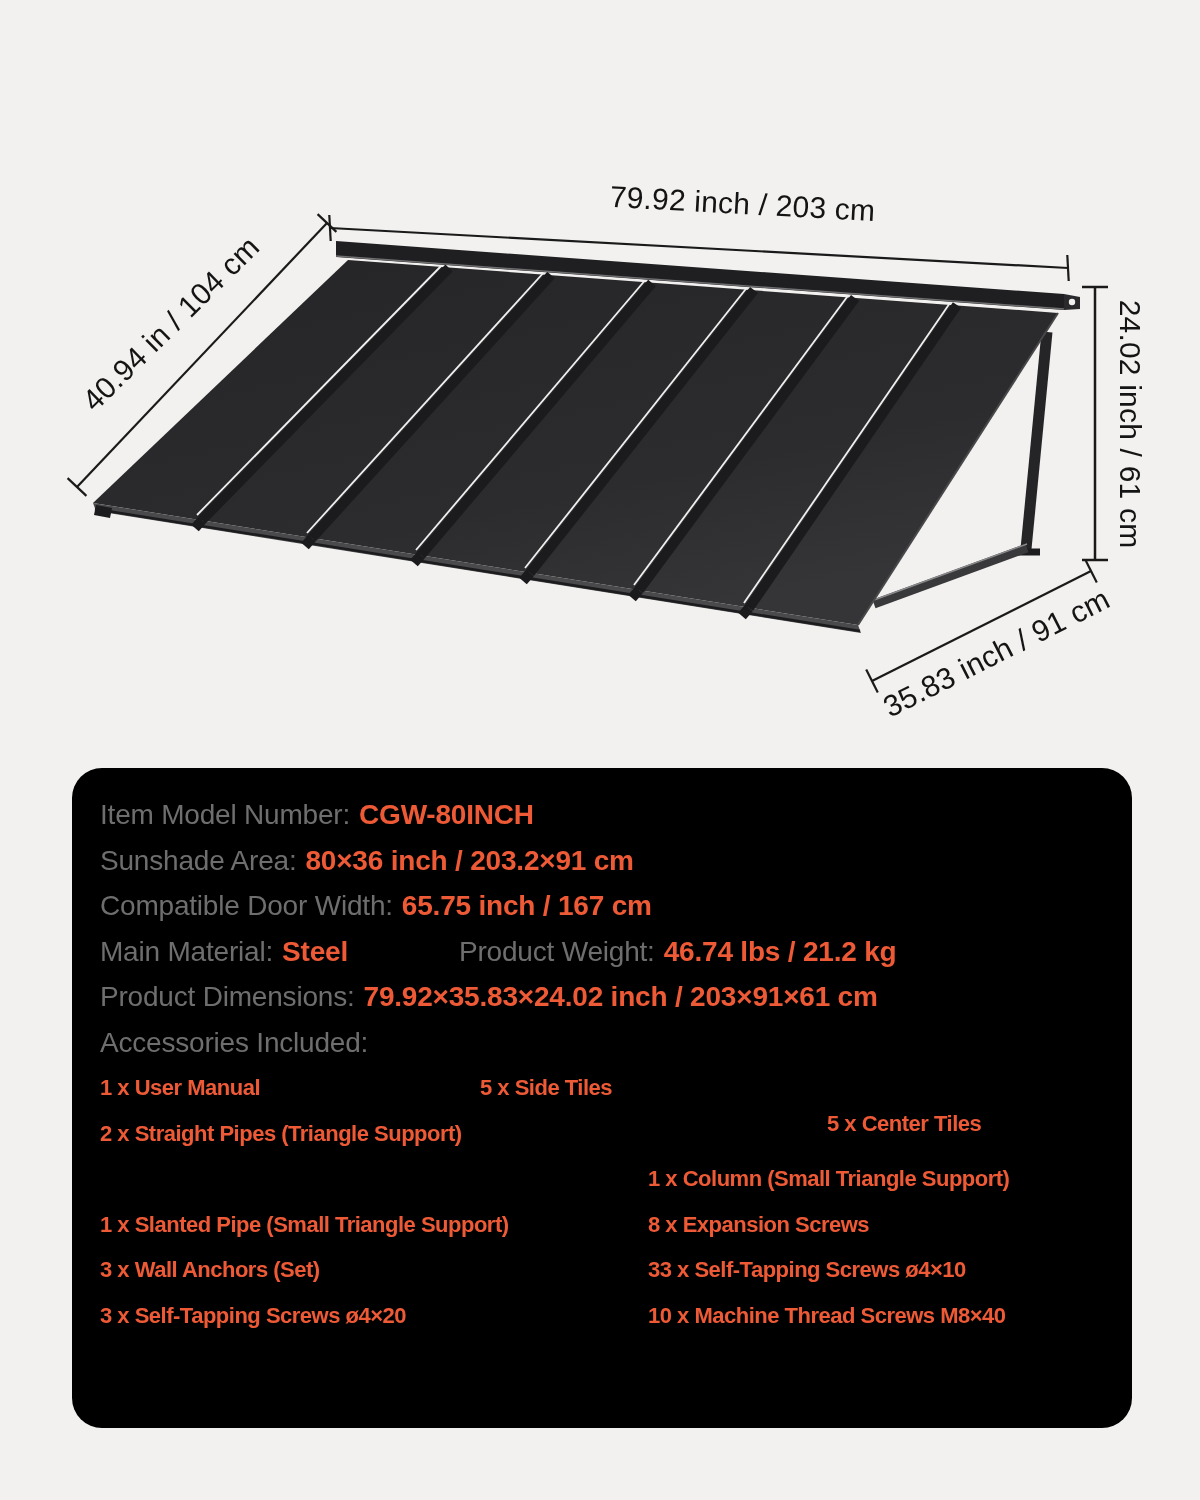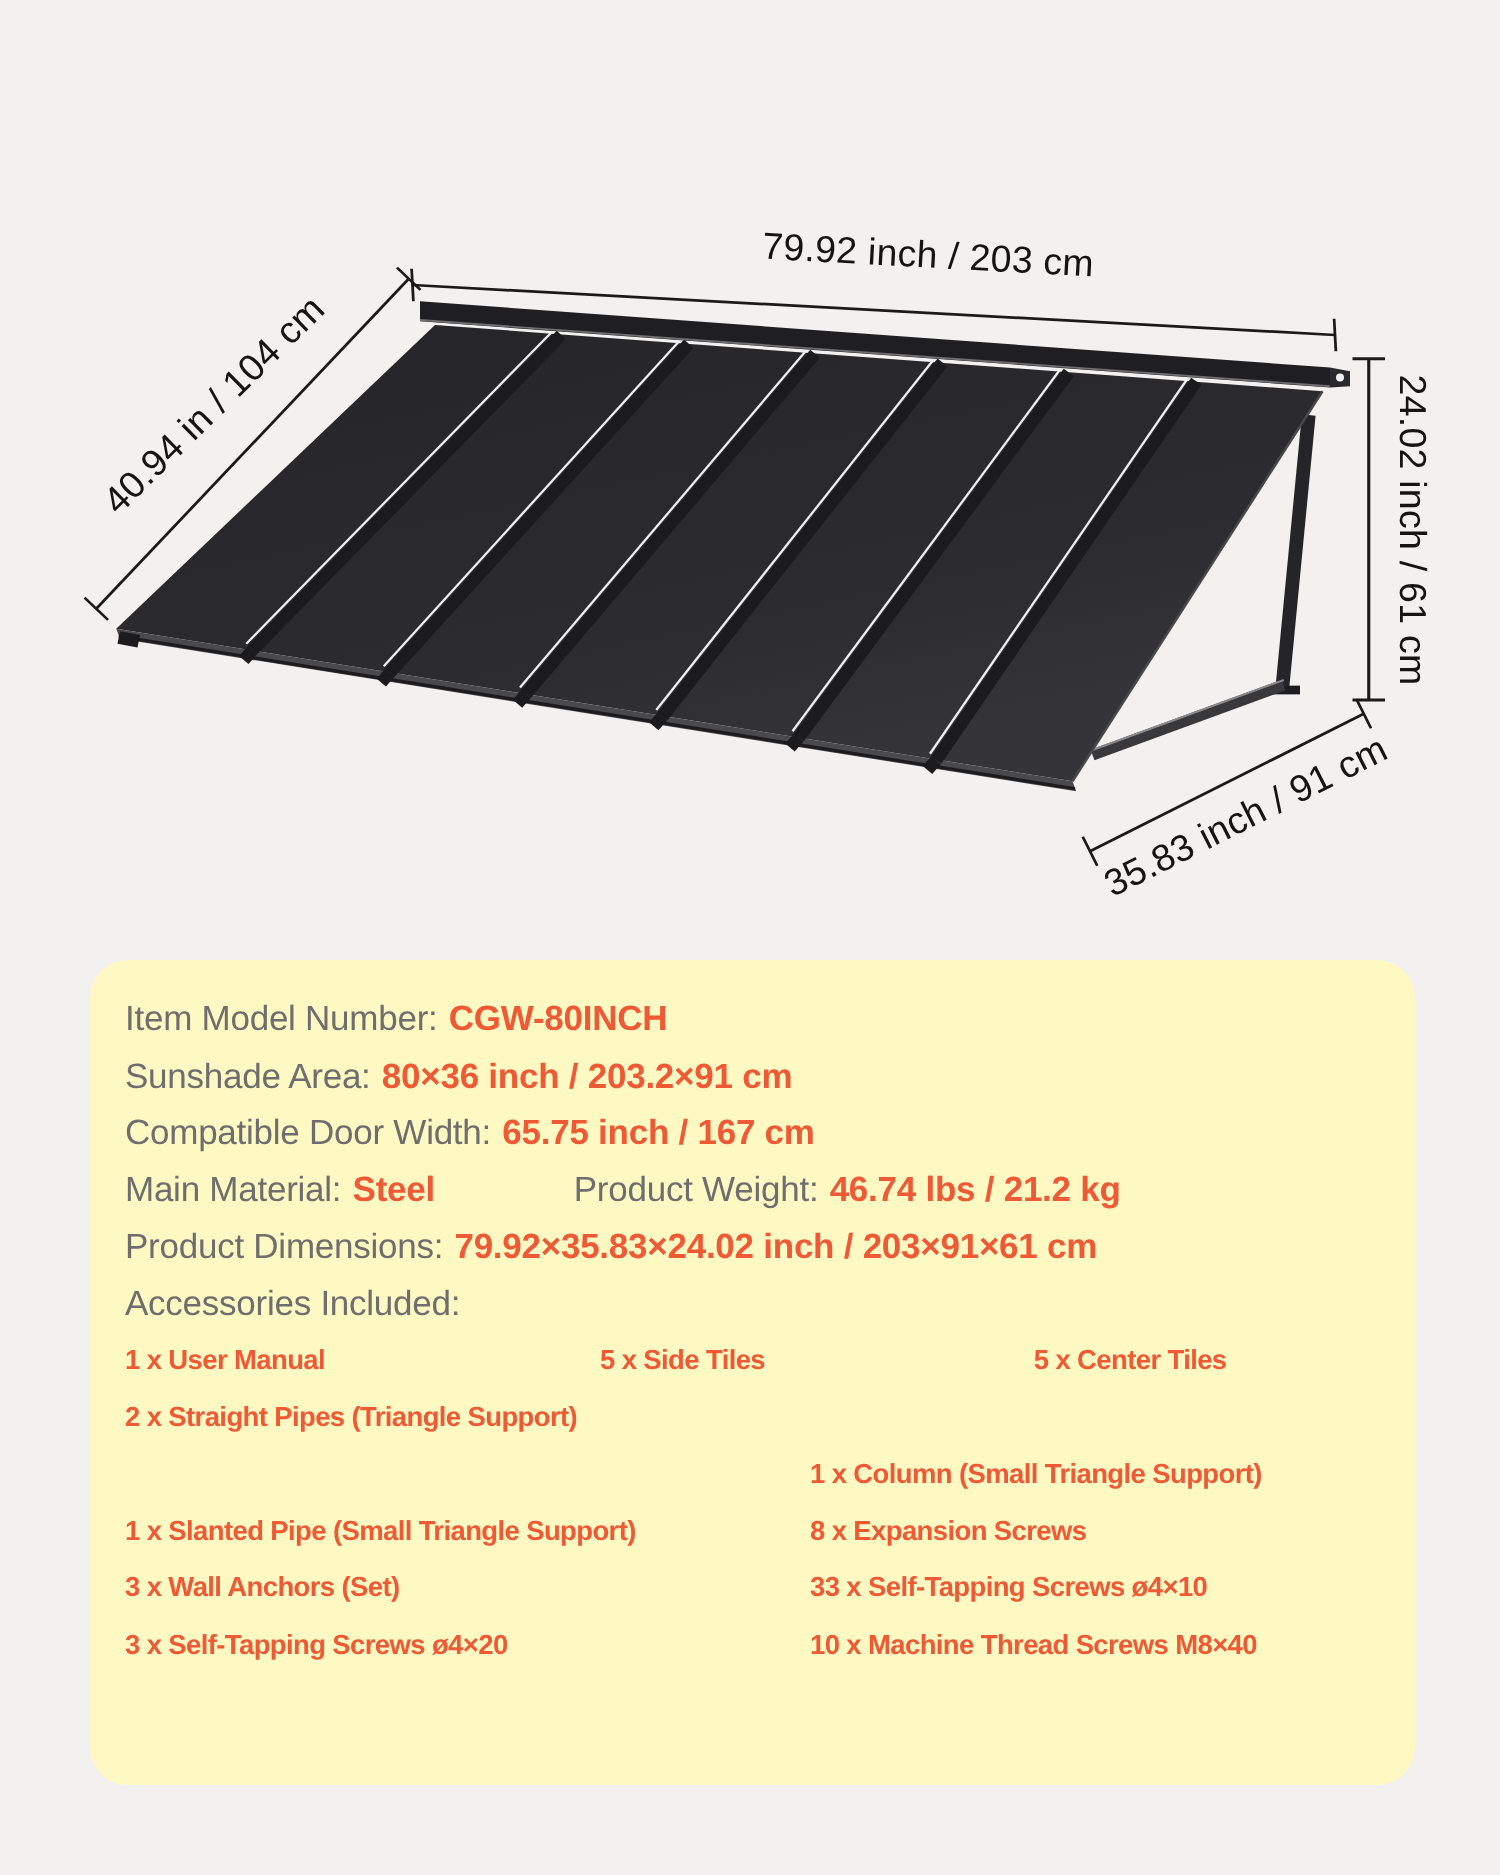--- a/index.html
+++ b/index.html
@@ -13,21 +13,21 @@
   .diagram-wrap{position:absolute;left:0;top:0;width:1200px;height:768px;}
   .dim-label{
     font-family:"Liberation Sans", sans-serif;
     font-size:30px;
     fill:#141414;
     letter-spacing:.2px;
   }
   .spec-card{
     position:absolute;
     left:72px;top:768px;width:1060px;height:660px;
-    background:#fef9c3;
+    background:#000000;
     border-radius:30px;
     box-sizing:border-box;
     padding:24px 28px 0 28px;
   }
   .spec-row{
     position:relative;
     height:45.5px;line-height:45.5px;
     font-size:28px;letter-spacing:-0.2px;
     white-space:nowrap;
   }
@@ -40,21 +40,21 @@
     white-space:nowrap;
   }
   .acc{
     position:absolute;top:0;
     color:#ee5a36;font-weight:700;
     font-size:22px;letter-spacing:-0.5px;
     white-space:nowrap;
   }
   .c0{left:0;}
   .c1{left:380px;}
-  .c2{left:727px;}
+  .c2{left:727px;margin-top:36px;}
   .d0{left:0;text-align:right;}
   .d1{left:548px;}
 </style>
 </head>
 <body>
 
 <div class="diagram-wrap">
   <svg width="1200" height="768" viewBox="0 0 1200 768">
     <defs>
       <linearGradient id="panelGrad" x1="0" y1="0" x2="0.55" y2="1">

